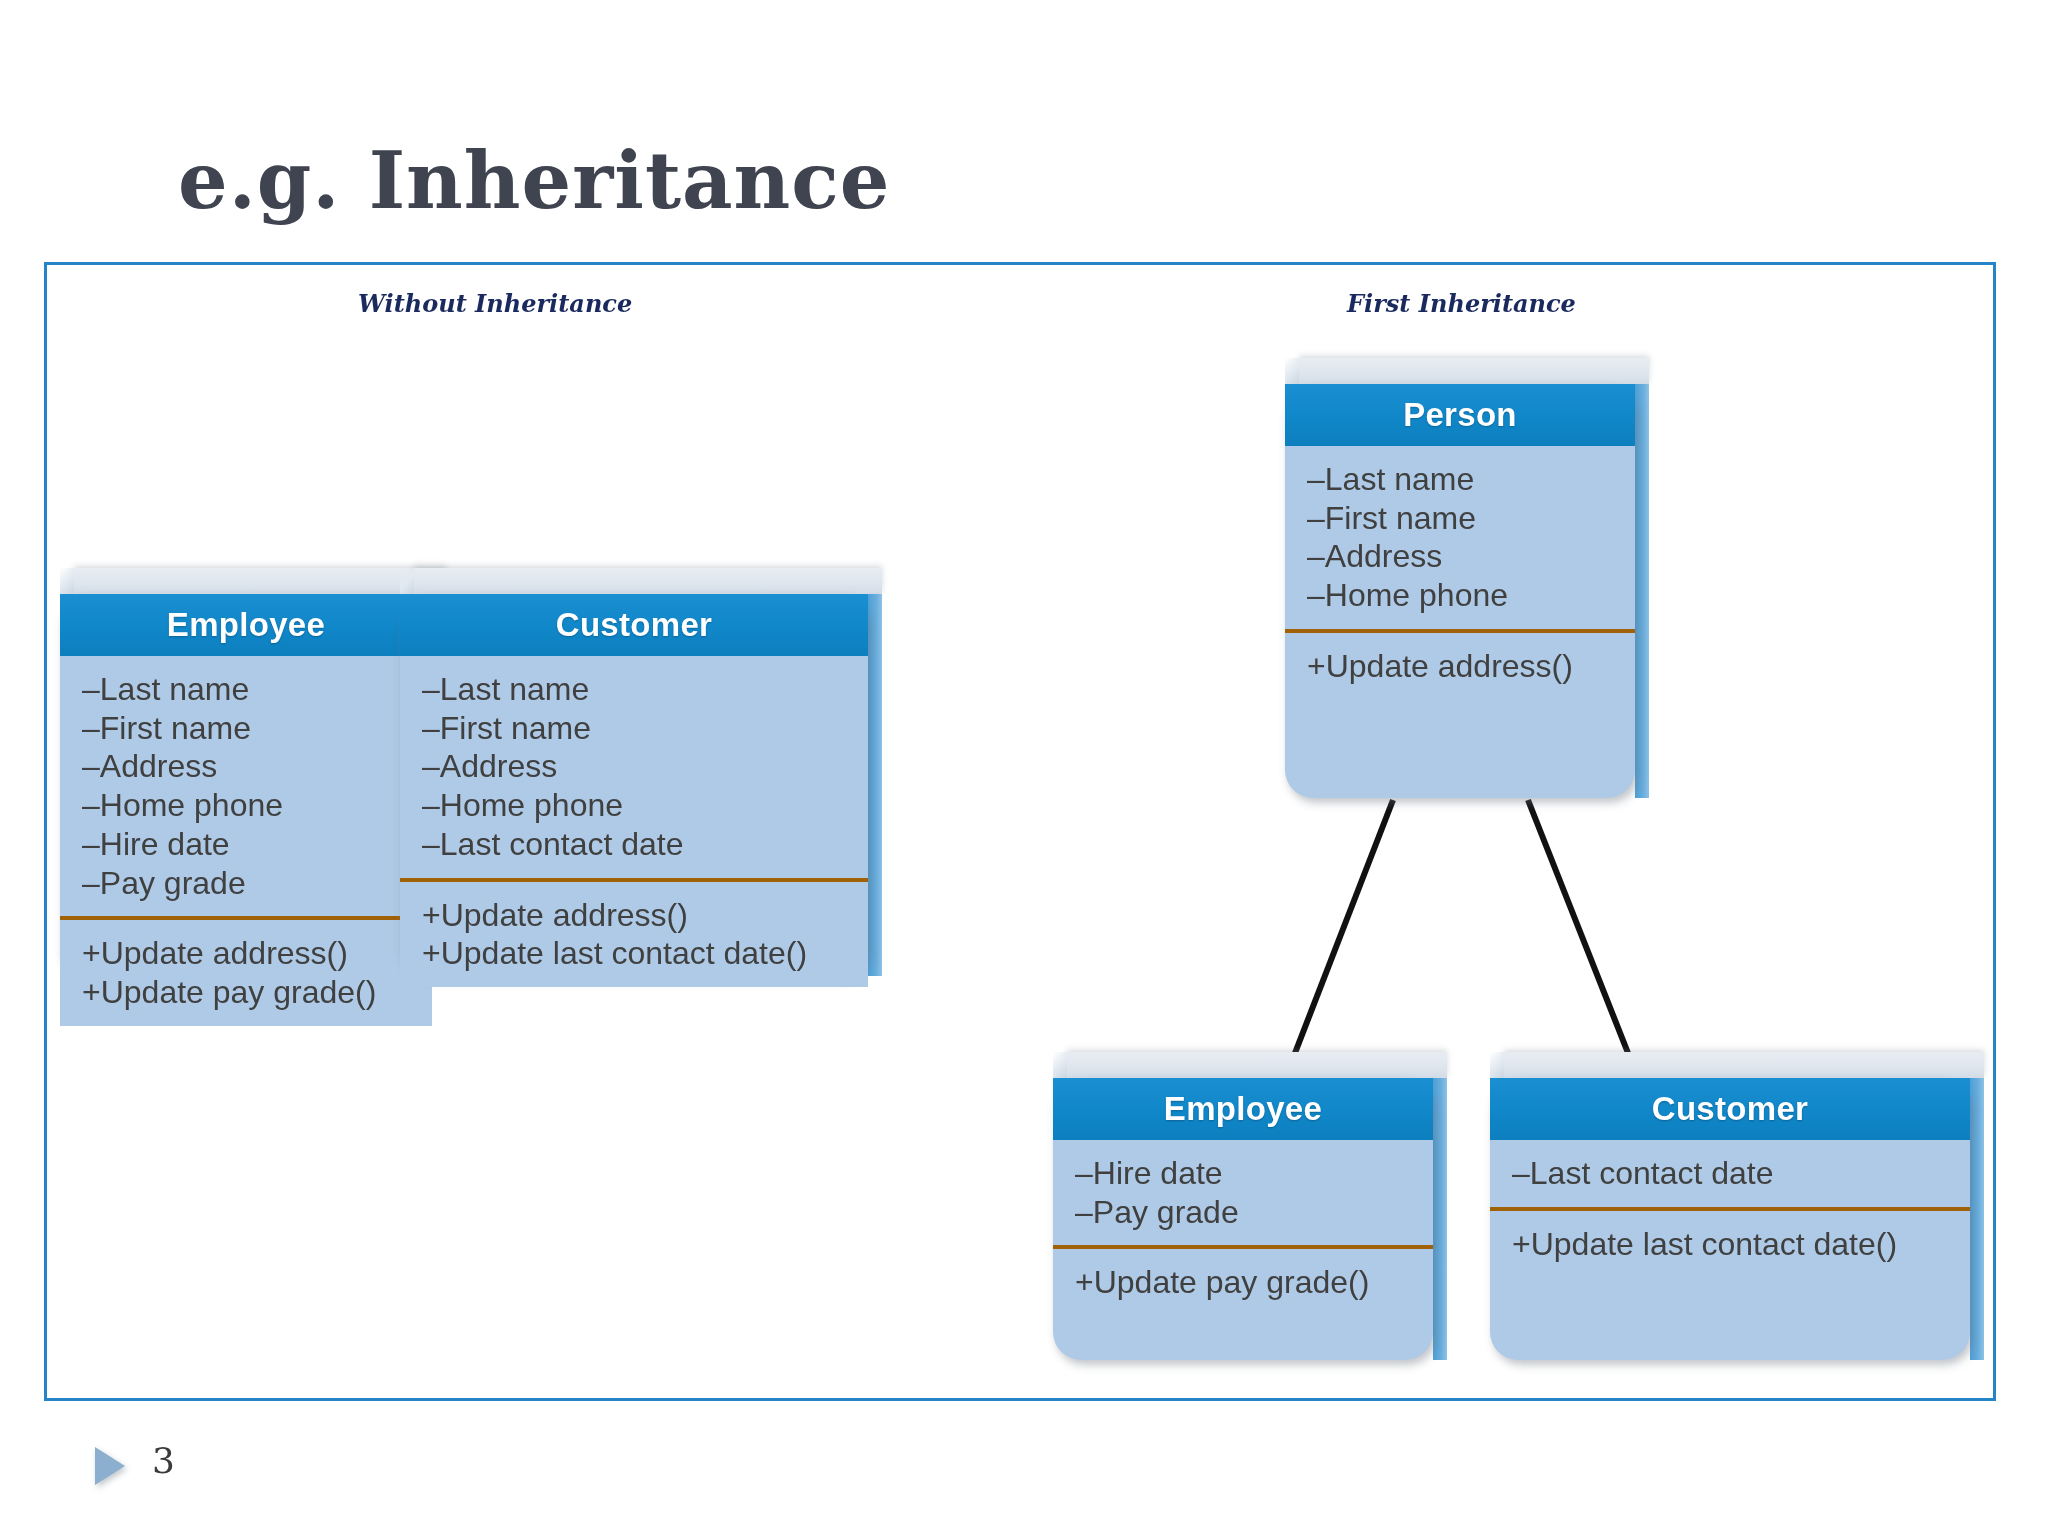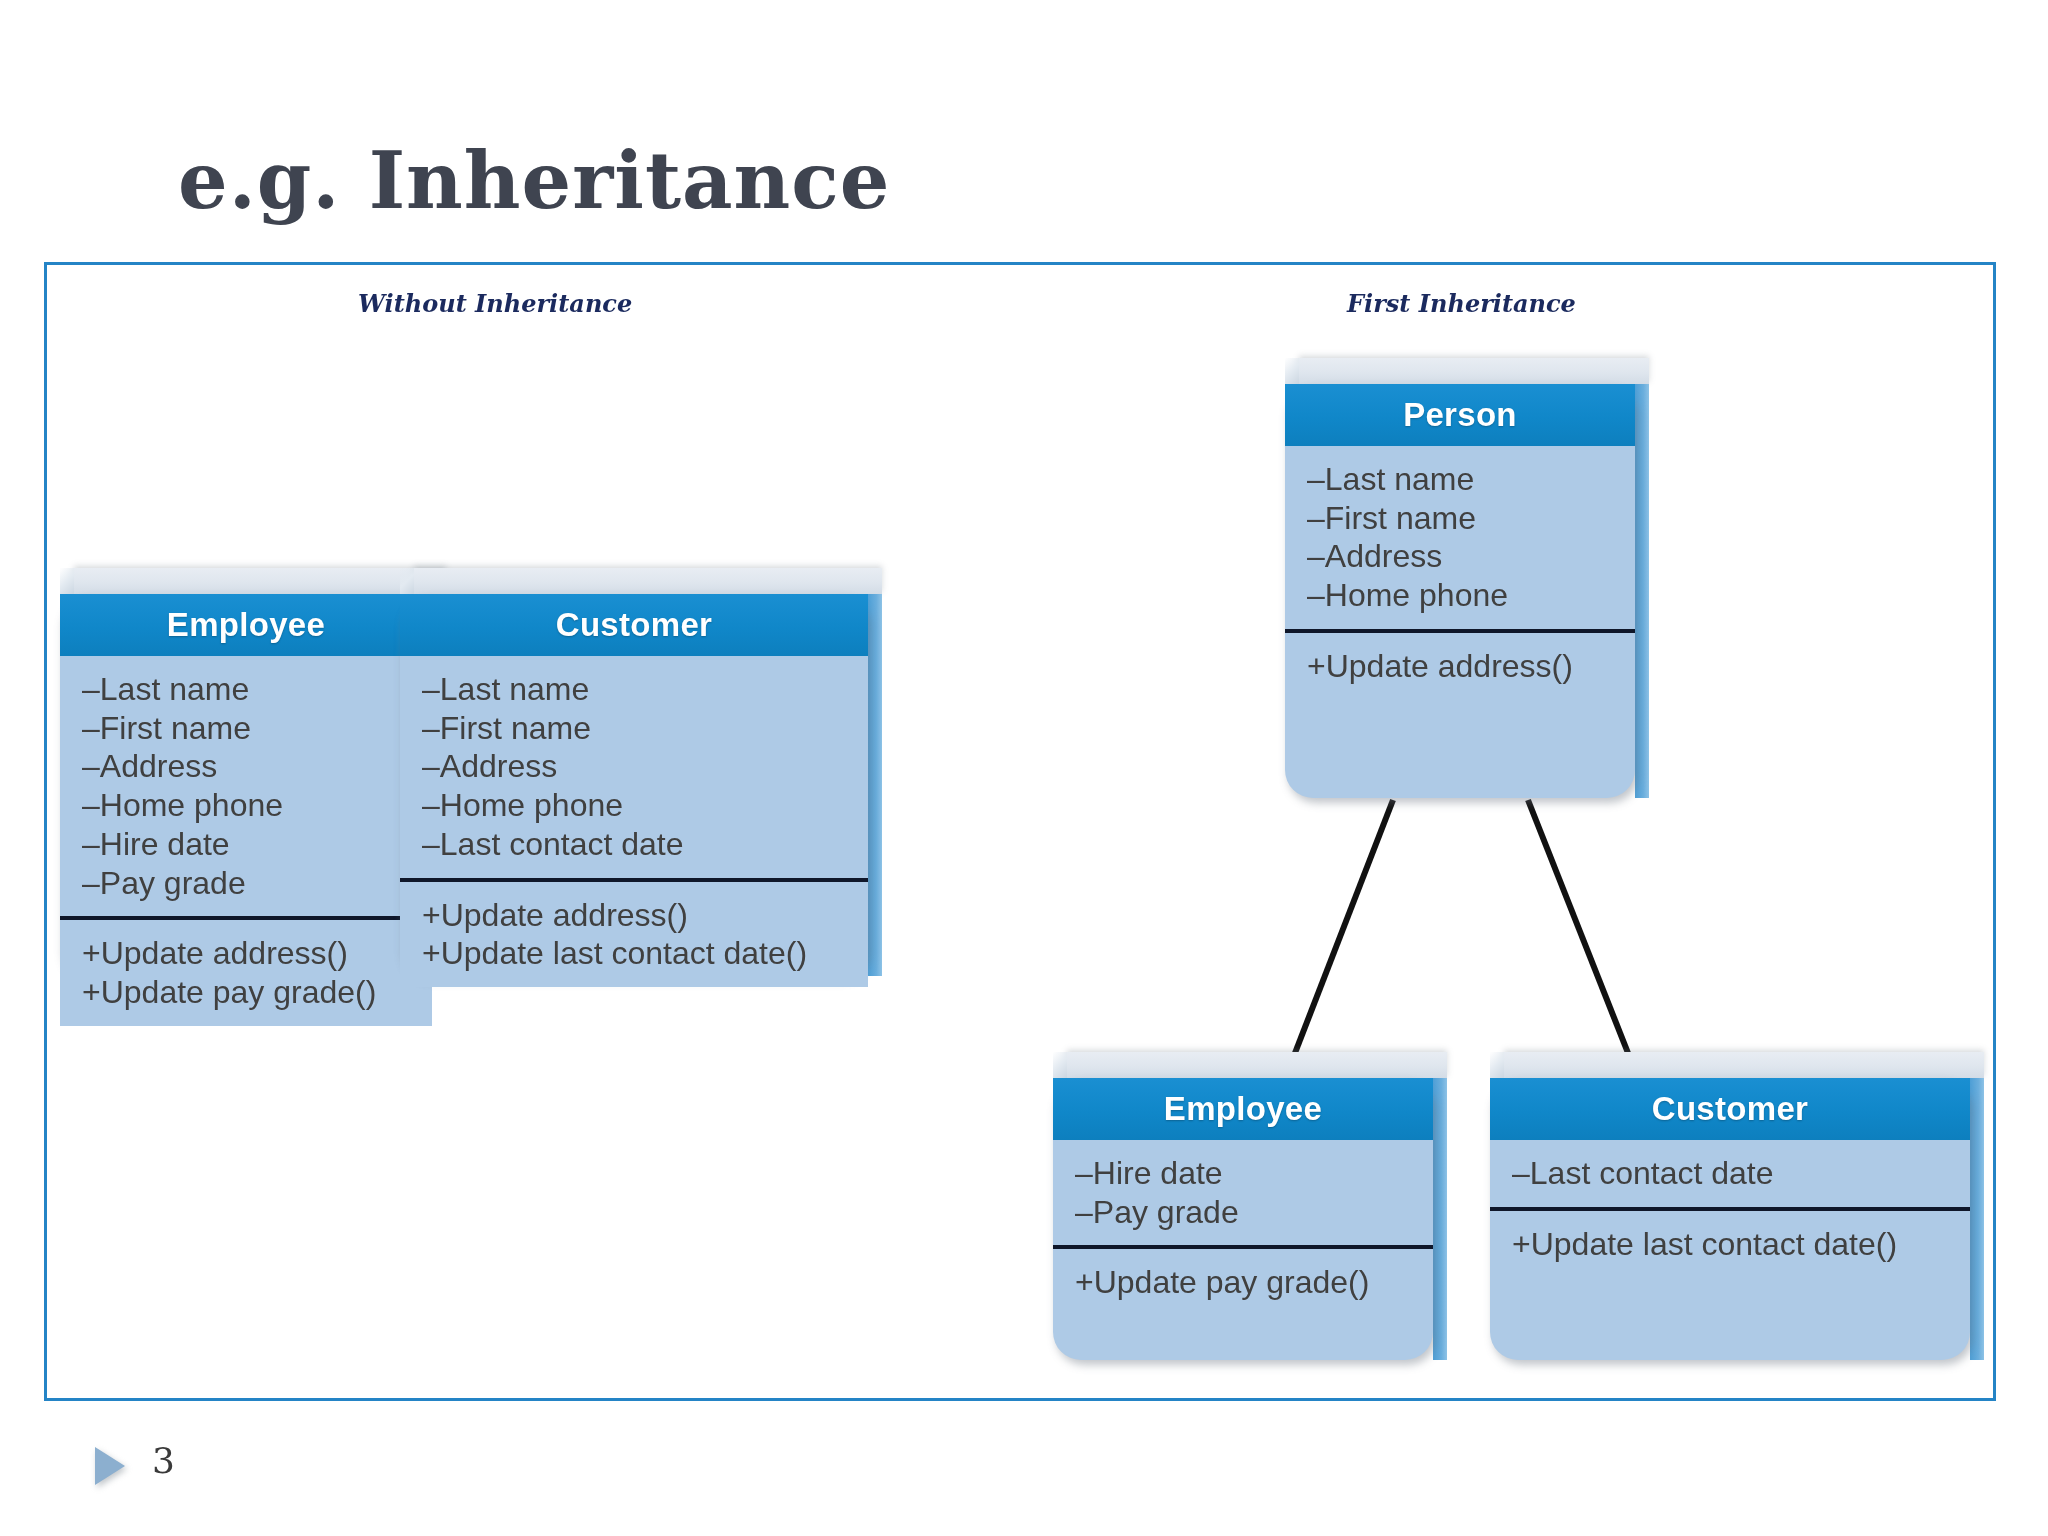--- a/index.html
+++ b/index.html
@@ -114,21 +114,21 @@
     align-items: center;
     justify-content: center;
     text-shadow: 0 1px 2px rgba(0,0,0,0.25);
     letter-spacing: 0.3px;
   }
   .uml-compartment {
     padding: 14px 0 14px 22px;
     background: #aecae6;
   }
   .uml-compartment.methods {
-    border-top: 4px solid #0f172a;
+    border-top: 4px solid #a16207;
   }
   .uml-member {
     font-size: 32px;
     color: #404040;
     line-height: 1.21;
     white-space: nowrap;
   }
 
   
   #connectors {

